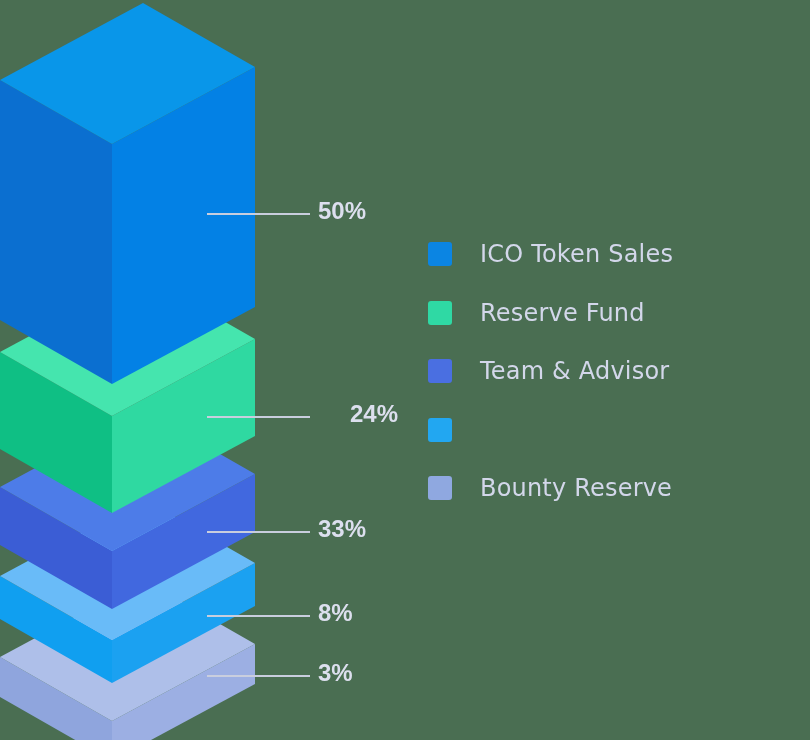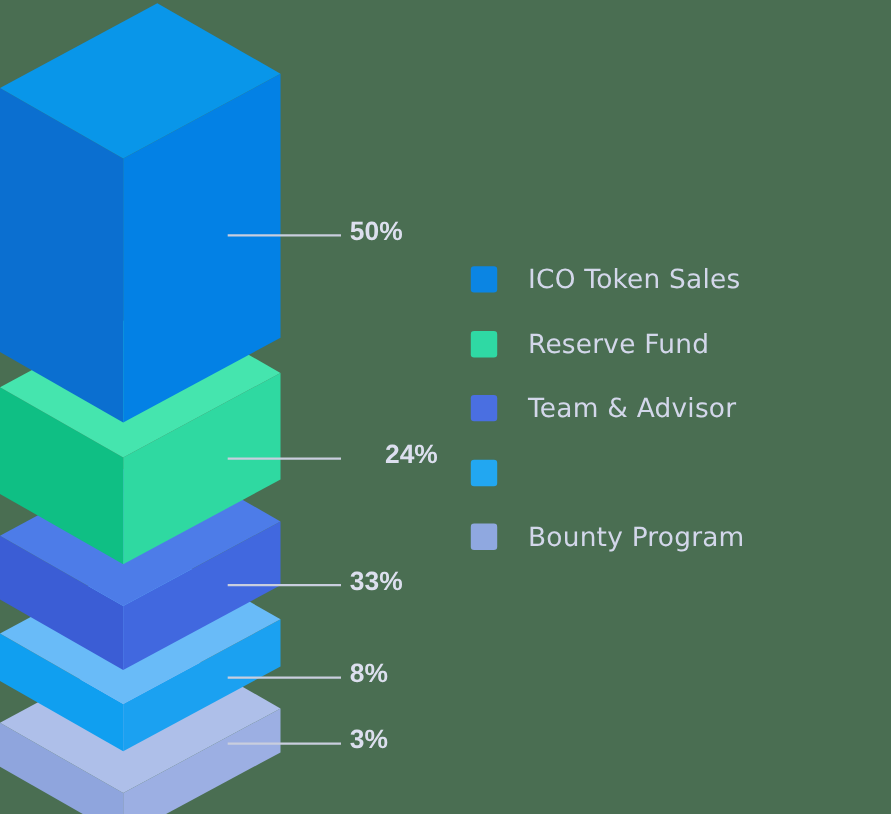--- a/index.html
+++ b/index.html
@@ -56,16 +56,16 @@
       </li>
       <li class="legend-item">
         <span class="legend-swatch" style="background: rgb(74, 111, 225);"></span>
         <span class="legend-label">Team &amp; Advisor</span>
       </li>
       <li class="legend-item">
         <span class="legend-swatch" style="background: rgb(34, 167, 241);"></span>
       </li>
       <li class="legend-item">
         <span class="legend-swatch" style="background: rgb(143, 168, 224);"></span>
-        <span class="legend-label">Bounty Program</span>
+        <span class="legend-label">Bounty Reserve</span>
       </li>
     </ul>
 </div>
 
 </body></html>

